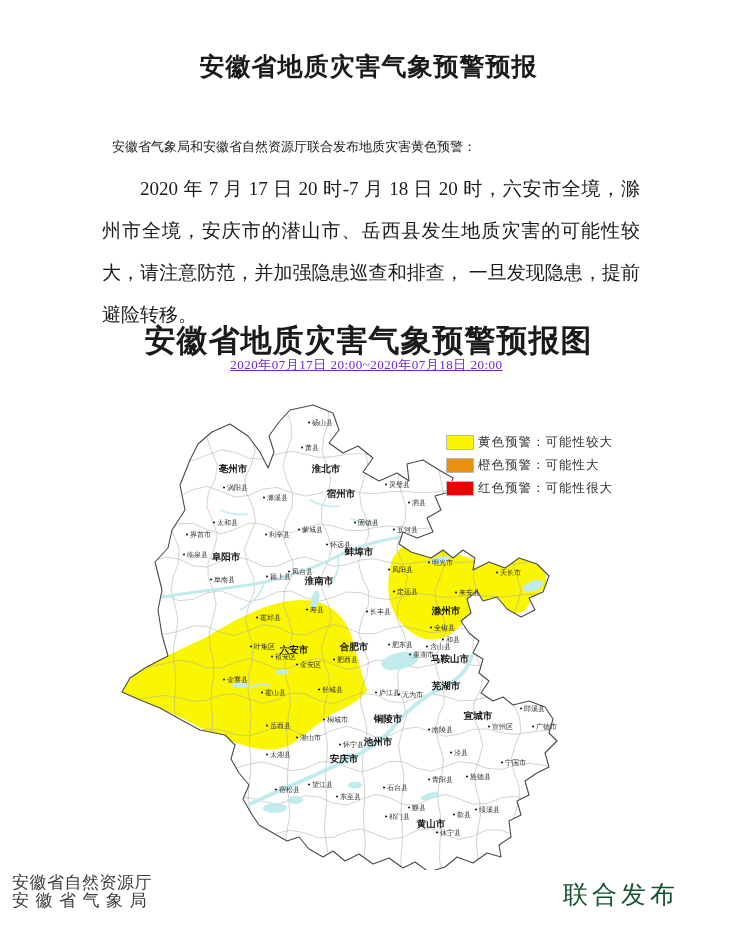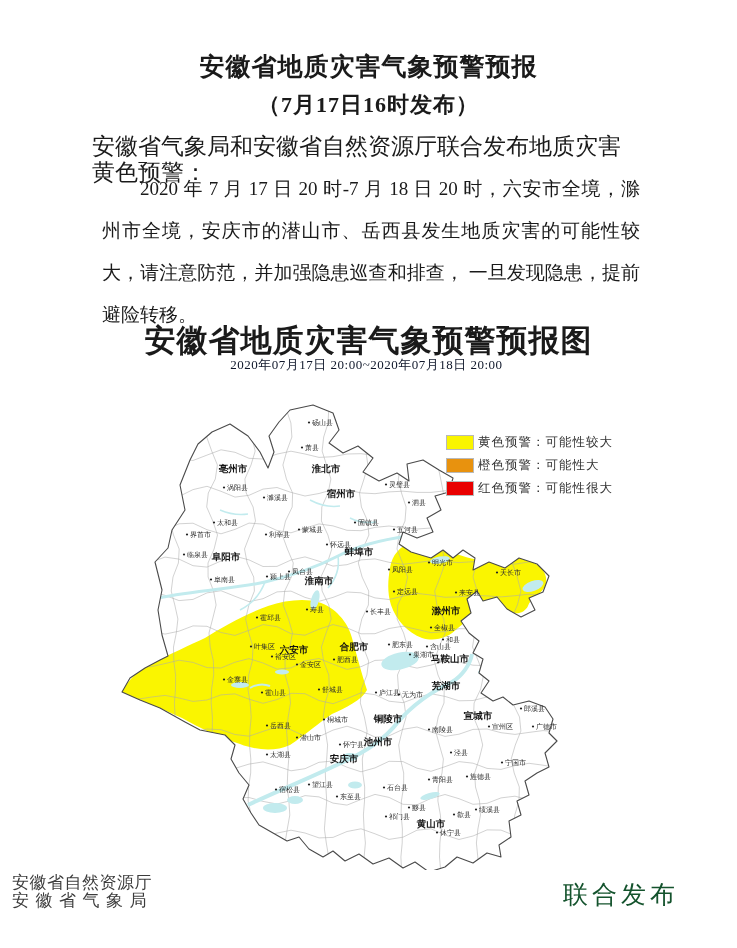--- a/index.html
+++ b/index.html
@@ -2,28 +2,28 @@
 <html><head>
 <meta charset="utf-8">
 <style>
   html,body{margin:0;padding:0;background:#ffffff;}
   .page{position:relative;width:737px;height:948px;background:#ffffff;overflow:hidden;
         font-family:"Liberation Serif","DejaVu Serif",serif;color:#1a1a1a;}
   .doc-title{position:absolute;top:50px;left:0;width:737px;text-align:center;
              font-size:25px;font-weight:bold;letter-spacing:1px;}
   .doc-subtitle{position:absolute;top:90px;left:0;width:737px;text-align:center;
              font-size:22px;font-weight:bold;letter-spacing:1px;}
-  .para-intro{position:absolute;top:134px;left:92px;width:540px;
-             font-size:23px;line-height:26px;}
+  .para-intro{position:absolute;top:134px;left:112px;width:540px;
+             font-size:13px;line-height:26px;}
   .para-body{position:absolute;top:168px;left:102px;width:538px;
              font-size:19px;line-height:42px;text-align:justify;text-indent:2em;}
   .map-title{position:absolute;top:320px;left:0;width:737px;text-align:center;
              font-size:31px;font-weight:bold;letter-spacing:1px;}
   .map-period{position:absolute;top:356px;left:0;width:733px;text-align:center;
-             font-size:13px;letter-spacing:0.5px;color:#0f172a;}
+             font-size:13px;letter-spacing:0.5px;color:#6d28d9;text-decoration:underline;}
   .map-wrap{position:absolute;top:400px;left:100px;width:560px;height:470px;}
   .legend{position:absolute;top:434px;left:446px;}
   .legend-row{display:flex;align-items:center;height:16px;margin-bottom:7px;}
   .legend-swatch{display:inline-block;width:26px;height:13px;border:1px solid #b9b9b9;}
   .legend-label{font-size:12.5px;margin-left:4px;letter-spacing:1px;color:#333;
              font-family:"Liberation Serif","DejaVu Serif",serif;white-space:nowrap;}
   .footer{position:absolute;top:872px;left:12px;width:667px;display:flex;
           justify-content:space-between;align-items:center;}
   .footer-agencies{text-align:left;color:#3c3c3c;}
   .footer-line1{font-size:17px;line-height:18px;letter-spacing:0.5px;}
@@ -34,21 +34,20 @@
             font-weight:bold;fill:#111;text-anchor:middle;}
   .lbl-county{font-family:"Liberation Sans","DejaVu Sans",sans-serif;font-size:7px;fill:#2b2b2b;}
   .lbl-dot{fill:#222;}
 </style>
 </head>
 <body>
 
 <div class="page">
 
   <div class="doc-title">安徽省地质灾害气象预警预报</div>
-  <div class="doc-subtitle">（7月17日16时发布）</div>
   <div class="para-intro">安徽省气象局和安徽省自然资源厅联合发布地质灾害黄色预警：</div>
   <div class="para-body">2020 年 7 月 17 日 20 时-7 月 18 日 20 时，六安市全境，滁州市全境，安庆市的潜山市、岳西县发生地质灾害的可能性较大，请注意防范，并加强隐患巡查和排查， 一旦发现隐患，提前避险转移。</div>
 
   <div class="map-title">安徽省地质灾害气象预警预报图</div>
   <div class="map-period">2020年07月17日 20:00~2020年07月18日 20:00</div>
 
   <div class="map-wrap">
     <svg id="map-svg" width="560" height="470" viewBox="0 0 560 470" xmlns="http://www.w3.org/2000/svg">
       <defs>
         <clipPath id="prov-clip">

